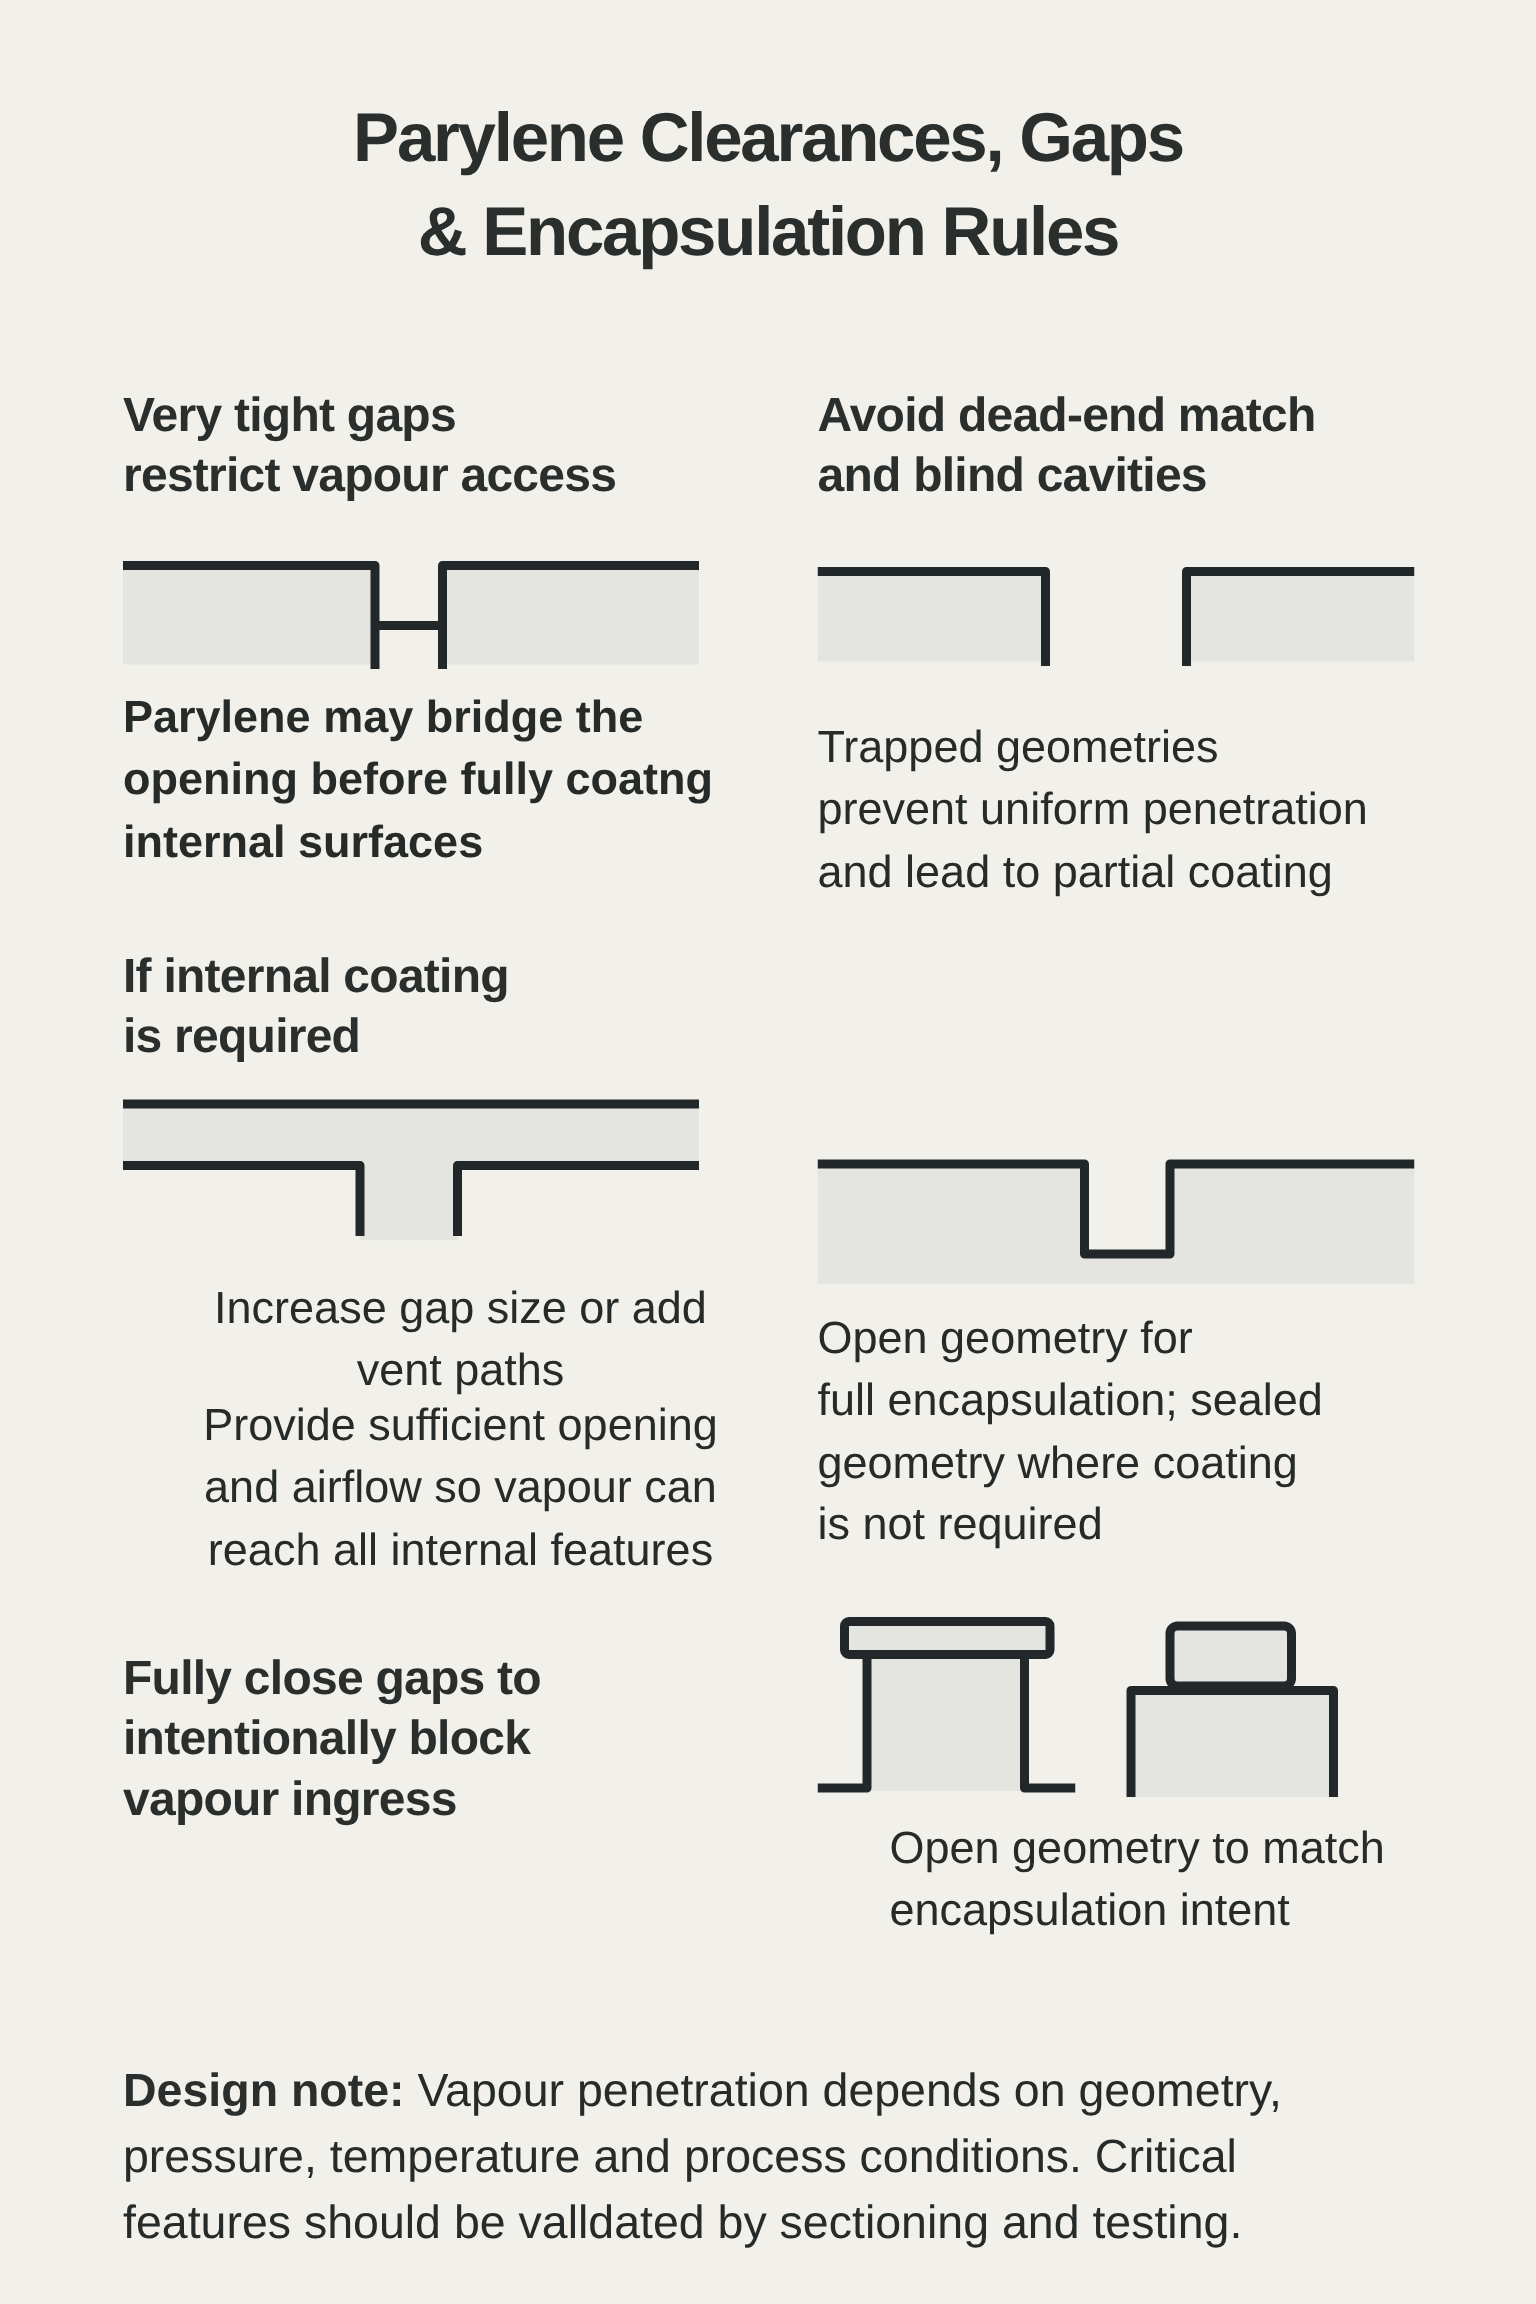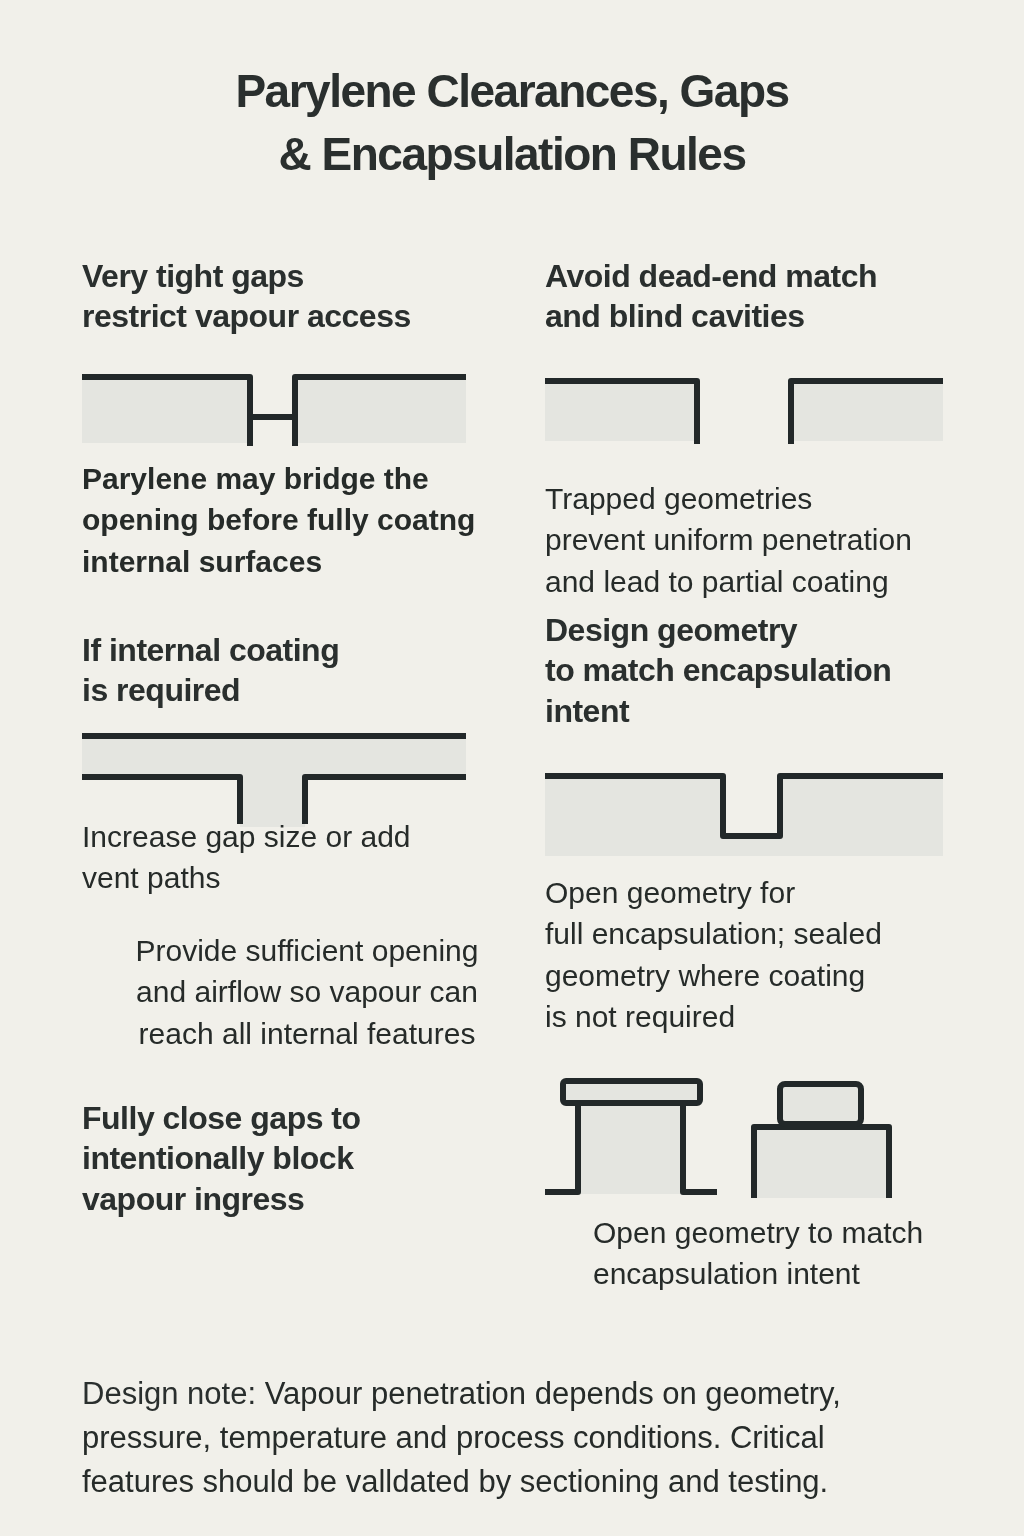--- a/index.html
+++ b/index.html
@@ -54,21 +54,21 @@
   .diagram .filled-stroke { fill: var(--panel-fill); stroke: var(--line); stroke-width: 6; stroke-linejoin: round; }
   .note {
     position: absolute;
     left: 82px; top: 1372px;
     width: 890px;
     font-size: 31px;
     line-height: 1.42;
     color: var(--body-text);
     white-space: pre-line;
   }
-  .note .label { font-weight: normal; color: var(--heading-text); }
+  .note .label { font-weight: bold; color: var(--heading-text); }
 </style>
 </head>
 <body>
 
 <div class="page">
 
   <div class="title">Parylene Clearances, Gaps
 &amp; Encapsulation Rules</div>
 
   <div class="h" style="left:82px; top:256px; width:440px;">Very tight gaps
@@ -103,29 +103,26 @@
   <div class="h" style="left:82px; top:630px; width:440px;">If internal coating
 is required</div>
 
   <svg class="diagram" style="left:82px; top:731px;" width="384" height="96" viewBox="0 0 384 96">
     <path class="fill" d="M0 5 H384 V46 H223 V96 H158 V46 H0 Z"></path>
     <path class="stroke" d="M0 5 H384"></path>
     <path class="stroke" d="M0 46 H158 V93"></path>
     <path class="stroke" d="M384 46 H223 V93"></path>
   </svg>
 
-  <div class="p" style="left:82px; top:816px; width:450px;">Increase gap size or add
+  <div class="p" style="left:82px; top:852px; width:450px;text-align:center;">Increase gap size or add
 vent paths</div>
   <div class="p" style="left:82px; top:930px; width:450px;text-align:center;">Provide sufficient opening
 and airflow so vapour can
 reach all internal features</div>
 
-  <div class="h" style="left:545px; top:610px; width:450px;">Design geometry
-to match encapsulation
-intent</div>
 
   <svg class="diagram" style="left:545px; top:772px;" width="398" height="84" viewBox="0 0 398 84">
     <path class="fill" d="M0 4 H178 V64 H235 V4 H398 V84 H0 Z"></path>
     <path class="stroke" d="M0 4 H178 V64 H235 V4 H398"></path>
   </svg>
 
   <div class="p" style="left:545px; top:872px; width:450px;">Open geometry for
 full encapsulation; sealed
 geometry where coating
 is not required</div>

